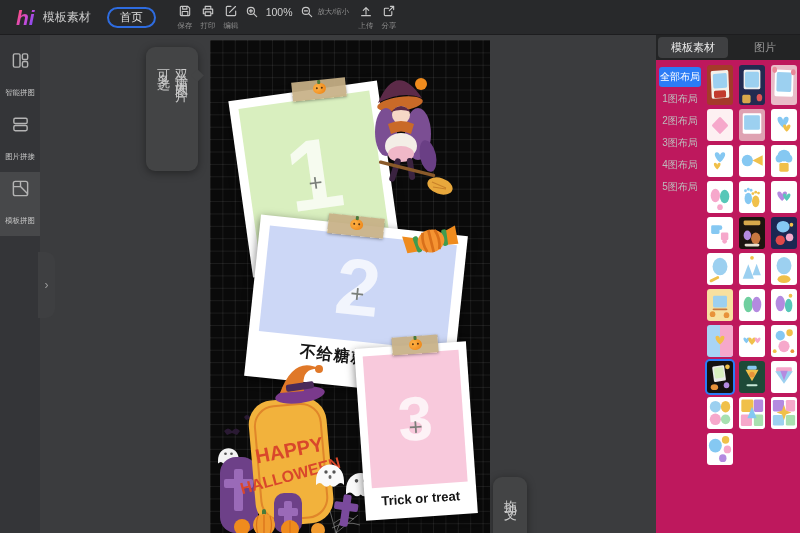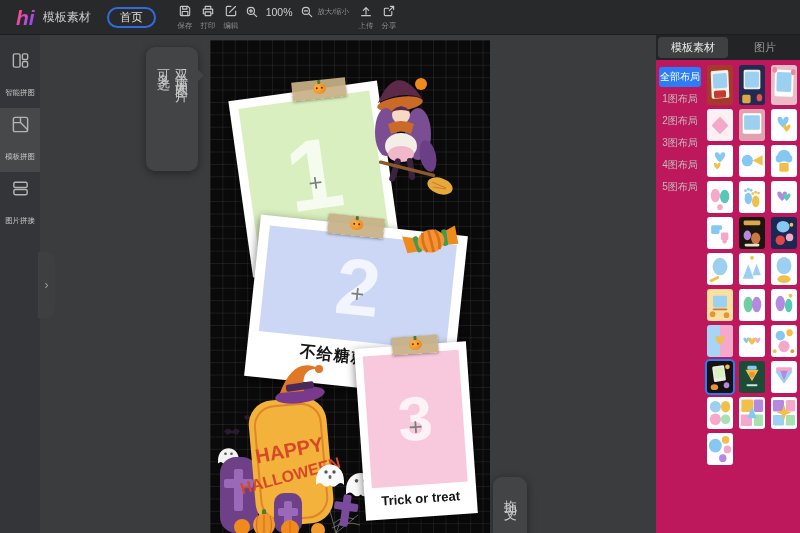--- a/index.html
+++ b/index.html
@@ -154,33 +154,33 @@
 
 <div id="sidebar">
   <div class="stool">
     <svg viewBox="0 0 20 20">
         <rect x="2.5" y="3" width="7" height="14" rx="1.5"></rect>
         <rect x="12" y="3" width="5.5" height="6" rx="1.5"></rect>
         <rect x="12" y="11" width="5.5" height="6" rx="1.5"></rect>
       </svg>
     <span class="lb">智能拼图</span>
   </div>
+  <div class="stool">
+    <svg viewBox="0 0 20 20">
+        <rect x="3" y="3.5" width="14" height="5.5" rx="1.5"></rect>
+        <rect x="3" y="11" width="14" height="5.5" rx="1.5"></rect>
+      </svg>
+    <span class="lb">图片拼接</span>
+  </div>
   <div class="stool active">
     <svg viewBox="0 0 20 20">
         <rect x="2.5" y="2.5" width="15" height="15" rx="2"></rect>
         <path d="M2.5,8 H10 M10,2.5 V8 M10,8 L17.5,15.5"></path>
       </svg>
     <span class="lb">模板拼图</span>
-  </div>
-  <div class="stool">
-    <svg viewBox="0 0 20 20">
-        <rect x="3" y="3.5" width="14" height="5.5" rx="1.5"></rect>
-        <rect x="3" y="11" width="14" height="5.5" rx="1.5"></rect>
-      </svg>
-    <span class="lb">图片拼接</span>
   </div>
 </div>
 <div id="collapse">
   <span>›</span>
 </div>
 
 <div id="main">
   <div id="canvas">
 
     <div class="frame" id="f1">

